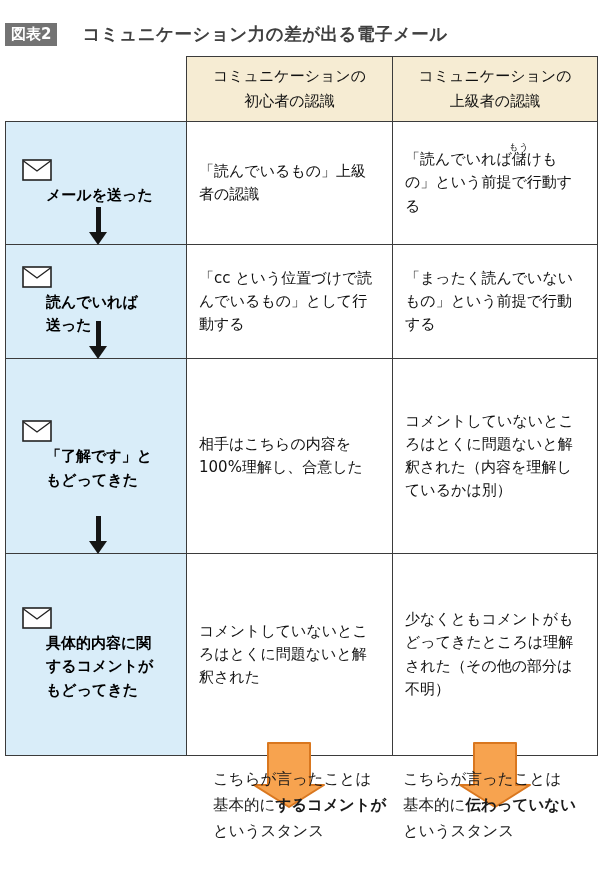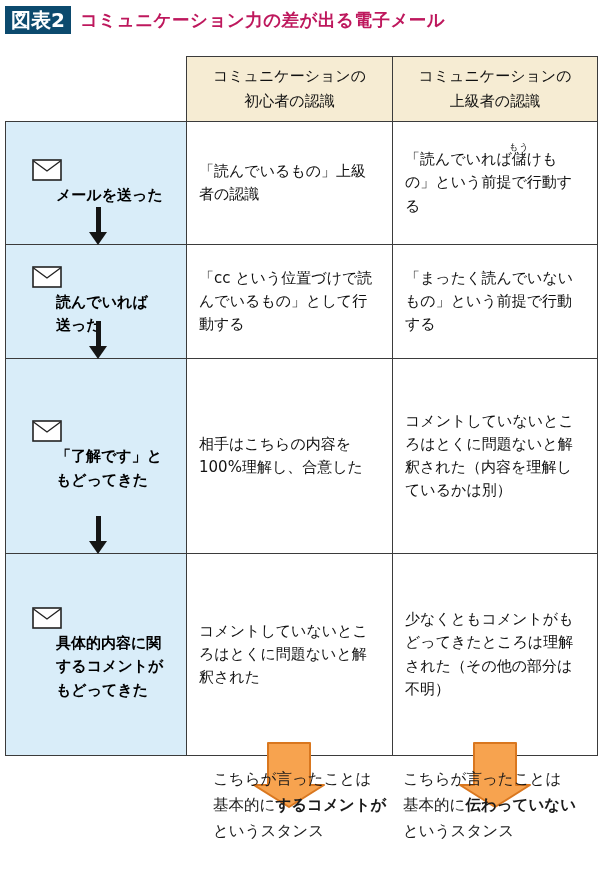--- a/index.html
+++ b/index.html
@@ -1,31 +1,31 @@
 <!DOCTYPE html>
 <html><head>
 <meta charset="utf-8">
 <style>
   html,body{margin:0;padding:0;background:#fff;}
   body{width:600px;height:893px;font-family:"DejaVu Sans","Liberation Sans",sans-serif;color:#111;}
   .page{position:relative;width:600px;height:893px;background:#fff;overflow:hidden;}
 
   
   .fig-title{position:absolute;left:5px;top:6px;display:flex;align-items:center;gap:9px;}
-  .badge{background:#0c4a6e;color:#fff;font-weight:bold;font-size:20px;line-height:1;padding:4px 6px;}
-  .title{margin:0;font-size:17.5px;font-weight:bold;color:#be185d;letter-spacing:0.5px;}
+  .badge{background:#737373;color:#fff;font-weight:bold;font-size:15px;line-height:1;padding:4px 6px;}
+  .title{margin:16px;font-size:17.5px;font-weight:bold;color:#404040;letter-spacing:0.5px;}
 
   
   table.cmp{position:absolute;left:5px;top:36px;width:592px;border-collapse:collapse;table-layout:fixed;margin-top:20px;}
   col.c-stage{width:181px;} col.c-beg{width:206px;} col.c-exp{width:205px;}
   tr.r-head{height:65px;} tr.r1{height:123px;} tr.r2{height:114px;} tr.r3{height:195px;} tr.r4{height:202px;}
   .cmp th,.cmp td{border:1.5px solid #3b3b3b;vertical-align:middle;}
   td.corner{border:none;background:transparent;}
   th.hd{background:#f6ecd3;font-weight:normal;font-size:15px;line-height:1.7;text-align:center;white-space:pre-line;color:#111;padding:4px 2px;}
-  td.stage{background:#d9edf9;padding:6px 8px 6px 24px;}
+  td.stage{background:#d9edf9;padding:6px 8px 6px 14px;}
   .env{display:block;width:30px;height:22px;margin:0 0 3px 2px;}
   .stage-label{margin-left:26px;font-weight:bold;font-size:15px;line-height:1.55;white-space:pre-line;color:#000;}
   td.cell{background:#fff;font-size:15px;line-height:1.55;padding:8px 12px;color:#111;}
   ruby rt{font-size:9px;letter-spacing:1px;}
 
   
   .flow-arrow{position:absolute;left:89px;width:18px;display:flex;flex-direction:column;align-items:center;}
   .flow-arrow .shaft{display:block;width:5px;height:25px;background:#151515;}
   .flow-arrow .tip{display:block;width:0;height:0;border-left:9px solid transparent;border-right:9px solid transparent;border-top:13px solid #151515;}
   .fa1{top:207px;} .fa2{top:321px;} .fa3{top:516px;}

